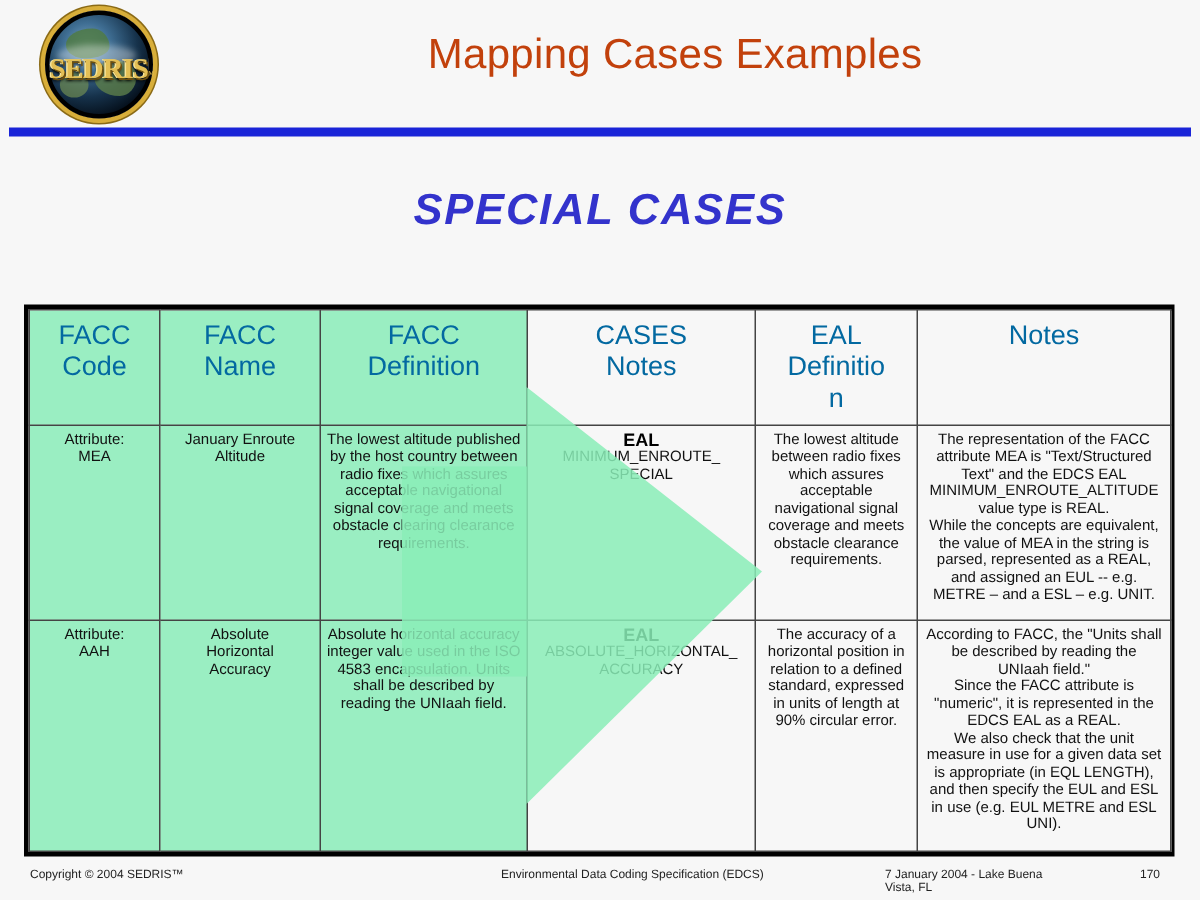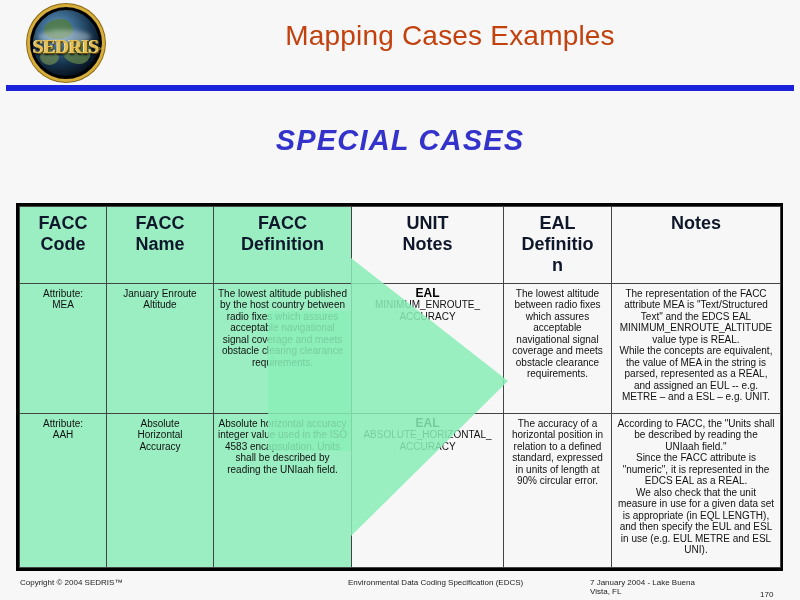--- a/index.html
+++ b/index.html
@@ -165,22 +165,22 @@
     padding: 4px 4px 2px 4px;
     text-align: center;
     font-size: 10px;
     line-height: 11.5px;
     color: #111;
   }
   table.mapping tr.head td {
     vertical-align: top;
     padding-top: 6px;
     font-size: 18px;
-    font-weight: bold;
-    color: #0f172a;
+    font-weight: normal;
+    color: #0369a1;
     line-height: 21px;
   }
   td.greenbg {
     background: #9aeec2;
   }
   td.whitebg {
     background: #f7f7f7;
   }
   .eal-label {
     font-size: 12px;
@@ -214,23 +214,23 @@
   .footer {
     position: absolute;
     left: 0;
     top: 578px;
     width: 704px;
     height: 18px;
     font-size: 8px;
     color: #222;
   }
   .footer .f-left  { position: absolute; left: 20px;  top: 0; }
-  .footer .f-mid   { position: absolute; left: 300px; top: 0; padding-left: 48px; }
+  .footer .f-mid   { position: absolute; left: 286px; top: 0; padding-left: 48px; }
   .footer .f-right { position: absolute; left: 590px; top: 0; }
-  .footer .f-page  { position: absolute; left: 760px; top: 12px; }
+  .footer .f-page  { position: absolute; left: 760px; top: 0; }
 </style>
 </head>
 <body>
 
 <div class="slide-header">
 
   <div class="logo">
     <div class="logo-disc">
       <div class="logo-land-a"></div>
       <div class="logo-land-b"></div>
@@ -266,42 +266,42 @@
         </td>
         <td class="greenbg">
           <span>FACC</span><br>
           <span>Name</span>
         </td>
         <td class="greenbg">
           <span>FACC</span><br>
           <span>Definition</span>
         </td>
         <td class="whitebg">
-          <span>UNIT</span><br>
+          <span>CASES</span><br>
           <span>Notes</span>
         </td>
         <td class="whitebg">
           <span>EAL</span><br>
           <span>Definitio</span><br>
           <span>n</span>
         </td>
         <td class="whitebg">
           <span>Notes</span>
         </td>
       </tr>
 
       <tr>
         <td class="greenbg" style="white-space:pre-line">Attribute:
 MEA</td>
         <td class="greenbg" style="white-space:pre-line">January Enroute
 Altitude</td>
         <td class="greenbg">The lowest altitude published by the host country between radio fixes which assures acceptable navigational signal coverage and meets obstacle clearing clearance requirements.</td>
         <td class="whitebg">
           <span class="eal-label">EAL</span>
-          <span class="eal-name">MINIMUM_ENROUTE_ ACCURACY</span>
+          <span class="eal-name">MINIMUM_ENROUTE_ SPECIAL</span>
         </td>
         <td class="whitebg">The lowest altitude between radio fixes which assures acceptable navigational signal coverage and meets obstacle clearance requirements.</td>
         <td class="whitebg notes-cell" style="white-space:pre-line">The representation of the FACC attribute MEA is "Text/Structured Text" and the EDCS EAL MINIMUM_ENROUTE_ALTITUDE value type is REAL.
 While the concepts are equivalent, the value of MEA in the string is parsed, represented as a REAL, and assigned an EUL -- e.g. METRE – and a ESL – e.g. UNIT.</td>
       </tr>
 
       <tr>
         <td class="greenbg" style="white-space:pre-line">Attribute:
 AAH</td>
         <td class="greenbg" style="white-space:pre-line">Absolute

